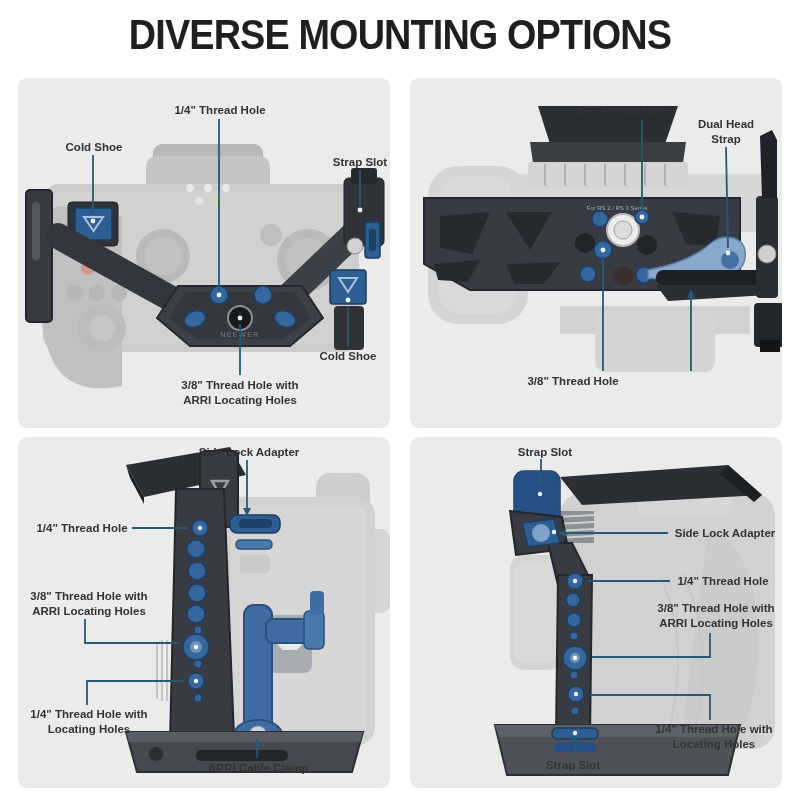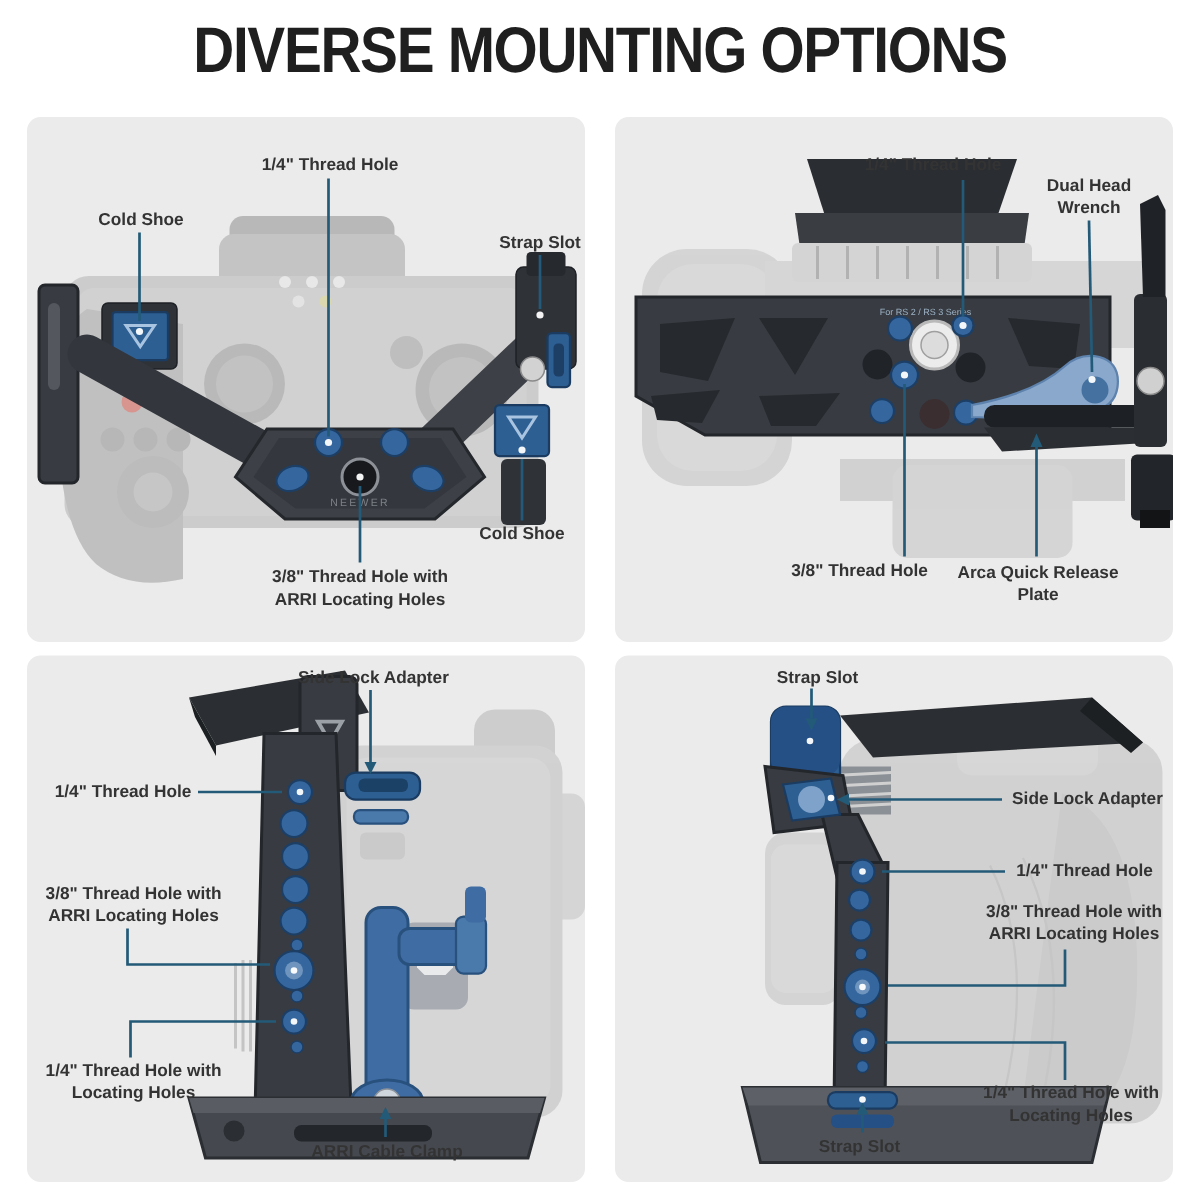--- a/index.html
+++ b/index.html
@@ -161,23 +161,22 @@
           <circle class="tdot" cx="232" cy="139" r="2.4"></circle>
         <path class="leader" d="M316,69 L318,170"></path>
           <circle class="tdot" cx="318" cy="175" r="2.4"></circle>
         <path class="leader" d="M193,293 V178"></path>
           <circle class="tdot" cx="193" cy="172" r="2.4"></circle>
         <path class="leader" d="M281,293 V220"></path>
           <polygon class="ah" points="277,220 285,220 281,211"></polygon>
       </g>
     </svg>
     <div class="lbl" style="left:156px;top:25px;width:112px;">1/4" Thread Hole</div>
-    <div class="lbl" style="left:276px;top:39px;width:80px;">Dual Head Wrench</div>
+    <div class="lbl" style="left:276px;top:39px;width:80px;">Dual Head Strap</div>
     <div class="lbl" style="left:115px;top:296px;width:96px;">3/8" Thread Hole</div>
-    <div class="lbl" style="left:228px;top:297px;width:108px;">Arca Quick Release Plate</div>
   </div>
 
   <div class="panel" style="left:18px;top:437px;height:351px;">
     <svg class="art" width="372" height="351" viewBox="0 0 372 351">
       <g opacity="0.55">
         <rect x="298" y="36" width="54" height="52" rx="14" fill="#b5b5b5"></rect>
         <rect x="344" y="92" width="28" height="84" rx="9" fill="#c4c4c4"></rect>
         <rect x="205" y="60" width="152" height="248" rx="18" fill="#bdbdbd"></rect>
         <rect x="213" y="68" width="136" height="232" rx="14" fill="#c6c6c6"></rect>
         <rect x="222" y="118" width="30" height="18" rx="4" fill="#b0b0b0"></rect>

